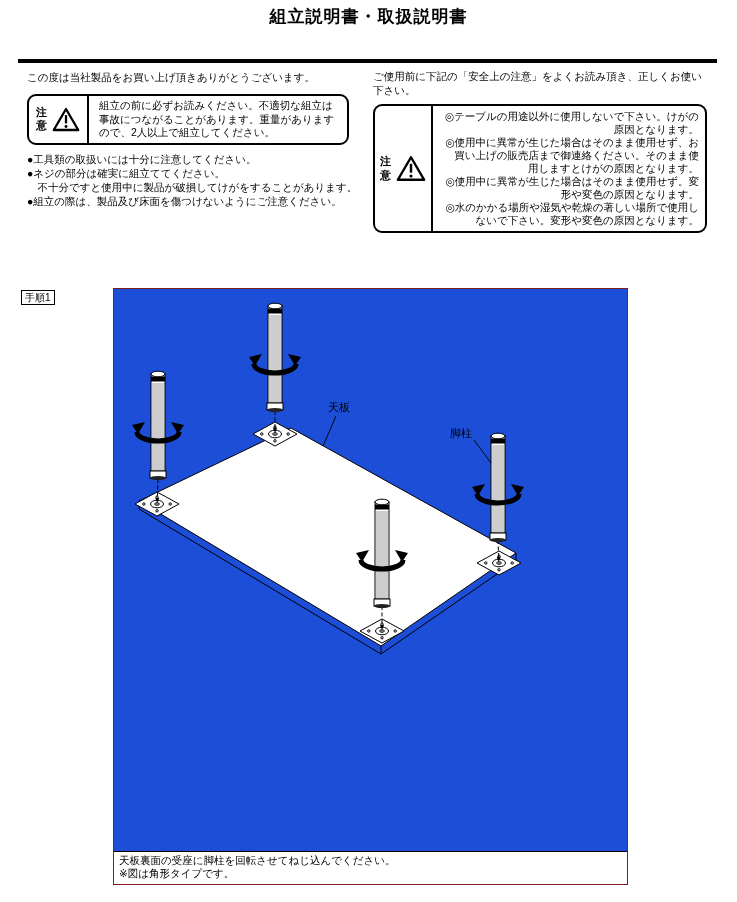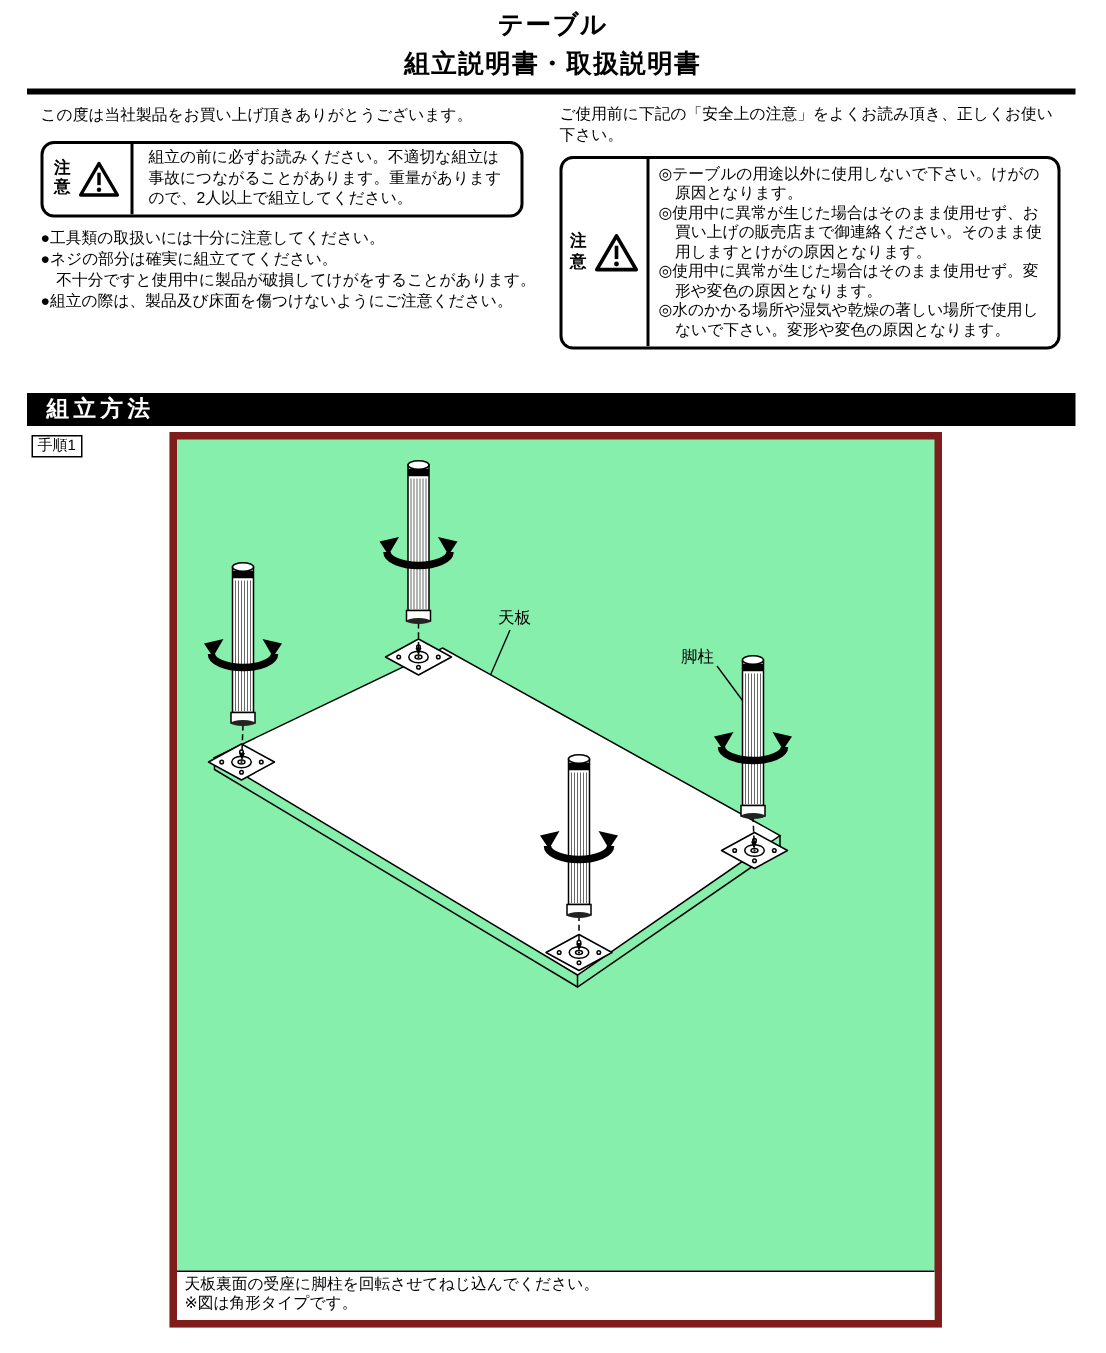--- a/index.html
+++ b/index.html
@@ -15,44 +15,43 @@
   .smalltext{font-size:10.5px;line-height:1.3;}
   
   .caution-box{display:flex;border:2px solid #000;border-radius:9px;margin-top:9px;
                background:#fff;align-items:stretch;overflow:hidden;}
   .caution-left{display:flex;align-items:center;justify-content:center;gap:5px;
                 padding:4px 7px;border-right:2px solid #000;flex:0 0 auto;}
   .caution-label{font-size:11px;font-weight:bold;line-height:1.25;display:flex;
                  flex-direction:column;align-items:center;}
   .caution-text{padding:3px 10px;font-size:10.5px;line-height:1.32;flex:1;}
   .safety-text{padding:4px 6px 4px 6px;font-size:10.5px;line-height:1.24;flex:1;}
-  .safety-text .item{padding-left:11px;text-indent:-11px;}
+  .safety-text .item{padding-left:11px;text-indent:-11px;text-align:right;}
   .notes{margin-top:8px;}
   .note{font-size:10.5px;line-height:1.32;white-space:nowrap;}
   
   .banner{position:absolute;left:18px;top:262px;width:699px;height:22px;background:#000;
           color:#fff;font-size:15px;font-weight:bold;line-height:22px;padding-left:13px;
           letter-spacing:3px;box-sizing:border-box;}
   .step{position:absolute;left:21px;top:290px;border:1px solid #000;font-size:10px;
         line-height:13px;padding:0 3px;background:#fff;}
   
   .diagram{position:absolute;left:113px;top:288px;width:515px;height:597px;
-           border:5px solid #7f1d1d;box-sizing:border-box;background:#86efac;}
+           border:1px solid #7f1d1d;box-sizing:border-box;background:#1d4ed8;}
   .diagram svg{position:absolute;left:0;top:0;}
   .caption{position:absolute;left:0;bottom:0;width:100%;box-sizing:border-box;
            border-top:1px solid #000;padding:2px 5px 3px 5px;font-size:10.5px;line-height:1.3;background:#fff;}
   .tri{flex:0 0 auto;}
 </style>
 </head>
 <body>
 
 <div class="page">
 
   <div class="title">
-    <div>テーブル</div>
     <div>組立説明書・取扱説明書</div>
   </div>
   <div class="rule"></div>
 
   <div class="col-left">
     <div class="smalltext">この度は当社製品をお買い上げ頂きありがとうございます。</div>
 
     <div class="caution-box">
       <div class="caution-left">
         <div class="caution-label">
@@ -93,21 +92,20 @@
       </div>
       <div class="safety-text">
         <div class="item">◎テーブルの用途以外に使用しないで下さい。けがの原因となります。</div>
         <div class="item">◎使用中に異常が生じた場合はそのまま使用せず、お買い上げの販売店まで御連絡ください。そのまま使用しますとけがの原因となります。</div>
         <div class="item">◎使用中に異常が生じた場合はそのまま使用せず。変形や変色の原因となります。</div>
         <div class="item">◎水のかかる場所や湿気や乾燥の著しい場所で使用しないで下さい。変形や変色の原因となります。</div>
       </div>
     </div>
   </div>
 
-  <div class="banner">組立方法</div>
   <div class="step">手順1</div>
 
   <div class="diagram">
     <svg width="513" height="566" viewBox="0 0 513 566" stroke="#000" fill="none" stroke-width="1">
       <defs>
 
         <g id="leg">
           <rect x="-7" y="3" width="14" height="97" fill="#fff" stroke="#000"></rect>
           <g stroke="#000" stroke-width="0.4">
             <line x1="-5" y1="12" x2="-5" y2="99"></line>

